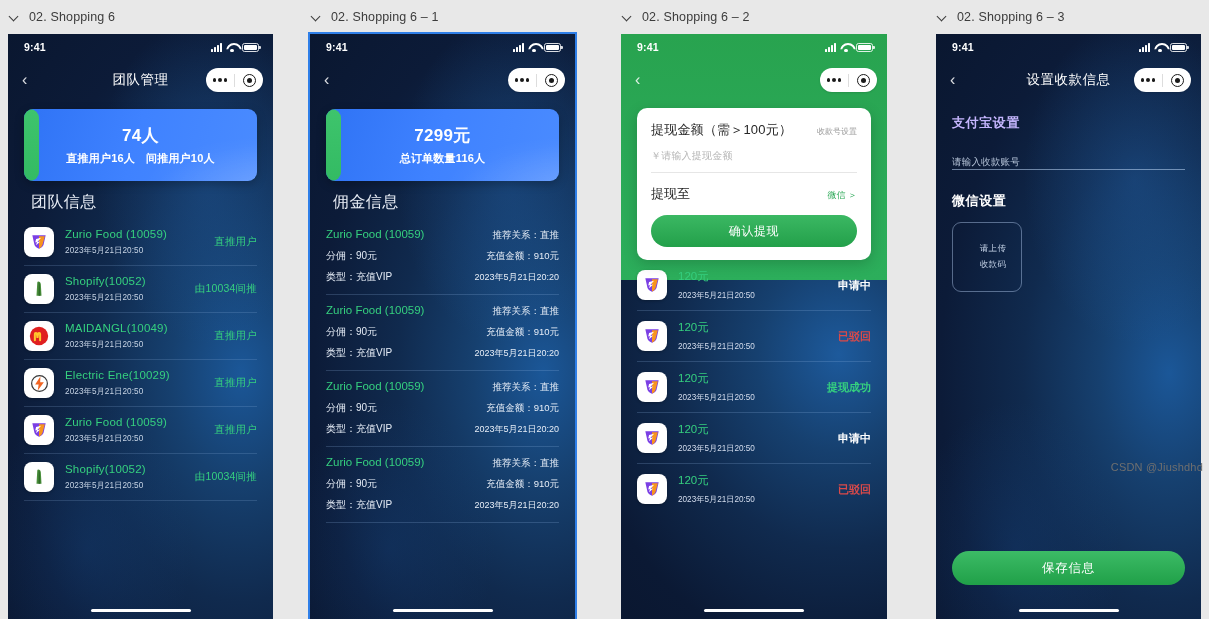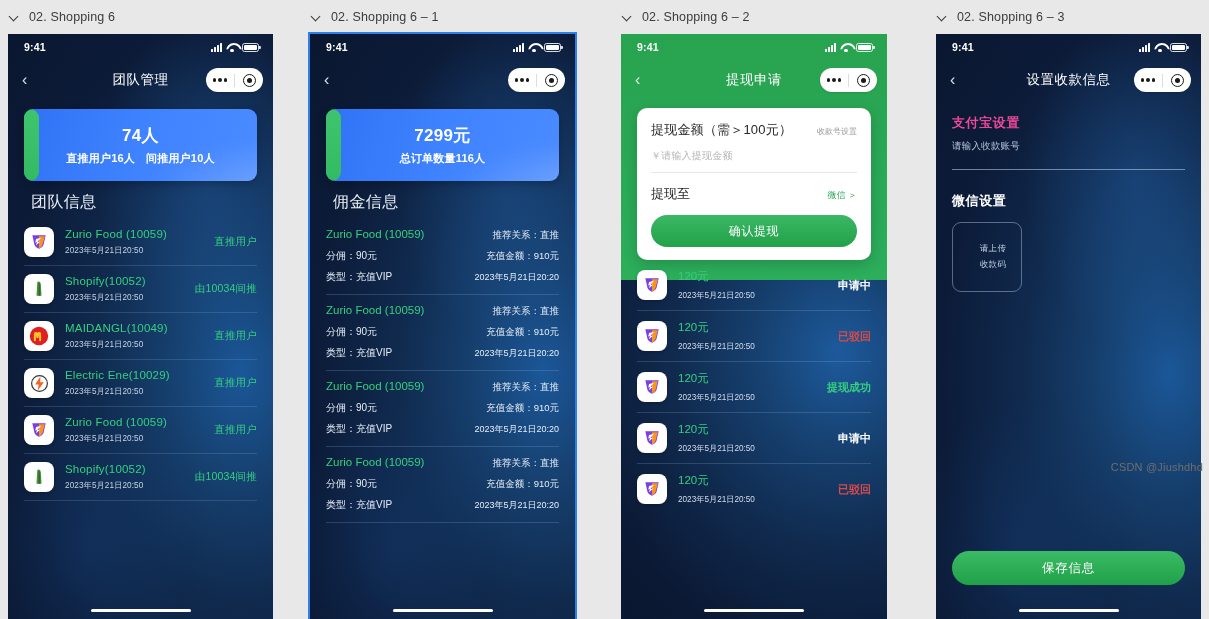--- a/index.html
+++ b/index.html
@@ -194,23 +194,23 @@
     margin: 0 16px; padding: 9px 0;
     border-bottom: 1px solid rgba(150,185,230,.22);
   }
   .rec-mid { flex: 1 1 auto; }
   .rec-amt { font-size: 11.5px; color: #35d07f; }
   .rec-date { font-size: 8.2px; color: #d3dced; margin-top: 6px; }
   .rec-stat { font-size: 11px; font-weight: 600; flex: 0 0 auto; }
 
   
   .s4-pad { padding: 14px 16px 0 16px; }
-  .s4-label { font-size: 13px; color: #ec4899; font-weight: 700; letter-spacing: .6px; }
+  .s4-label { font-size: 13px; color: #c4b5fd; font-weight: 700; letter-spacing: .6px; }
   .s4-input {
-    margin-top: 8px; padding-bottom: 16px;
+    margin-top: 24px; padding-bottom: 0;
     border-bottom: 1px solid rgba(190,215,245,.55);
     font-size: 9.5px; color: #b8c6da; letter-spacing: .2px;
   }
   .s4-label2 { font-size: 13px; color:#fff; font-weight:700; margin-top: 22px; letter-spacing:.6px;}
   .s4-upload {
     margin-top: 12px; width: 70px; height: 70px; border-radius: 9px;
     border: 1px solid rgba(180,205,240,.45);
     display:flex; flex-direction:column; align-items:center; justify-content:center;
     gap: 4px; cursor: pointer; padding-left: 12px;
   }
@@ -516,21 +516,20 @@
                 <i></i>
                 <i></i>
                 <i></i>
               </span>
             <span class="ic-wifi"></span>
             <span class="ic-batt"></span>
           </span>
         </div>
         <div class="navbar">
           <span class="nav-back">‹</span>
-          <span class="nav-title">提现申请</span>
           <span class="capsule">
             <span class="cap-dots">
                 <i></i>
                 <i></i>
                 <i></i>
               </span>
             <span class="cap-sep"></span>
             <span class="cap-target">
                 <span></span>
               </span>

